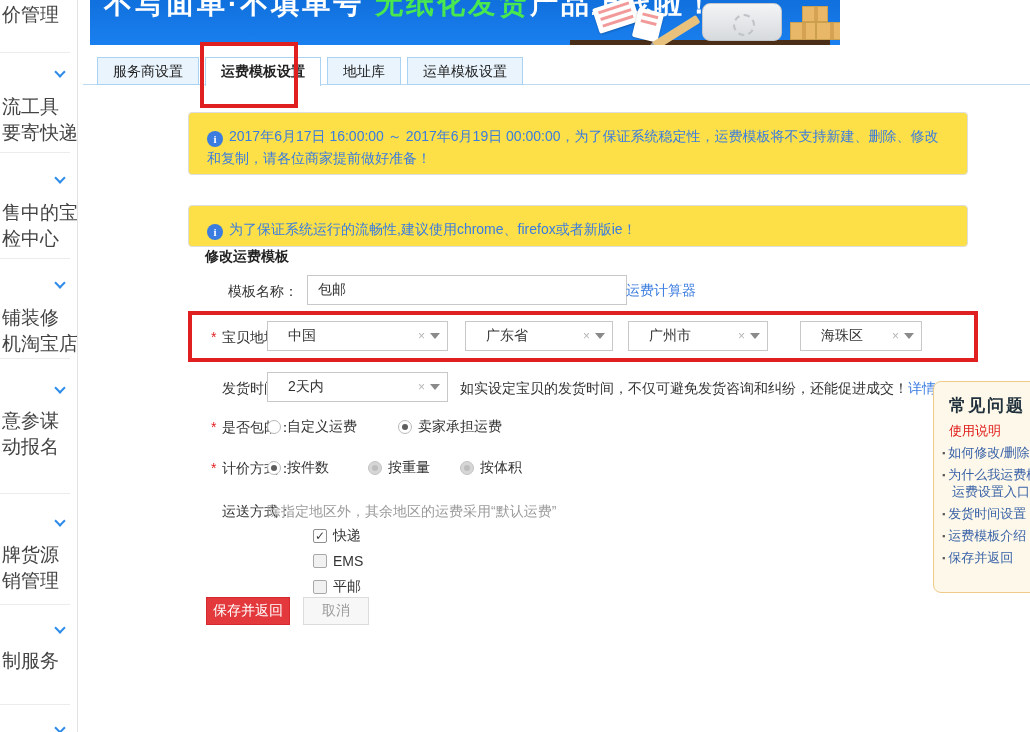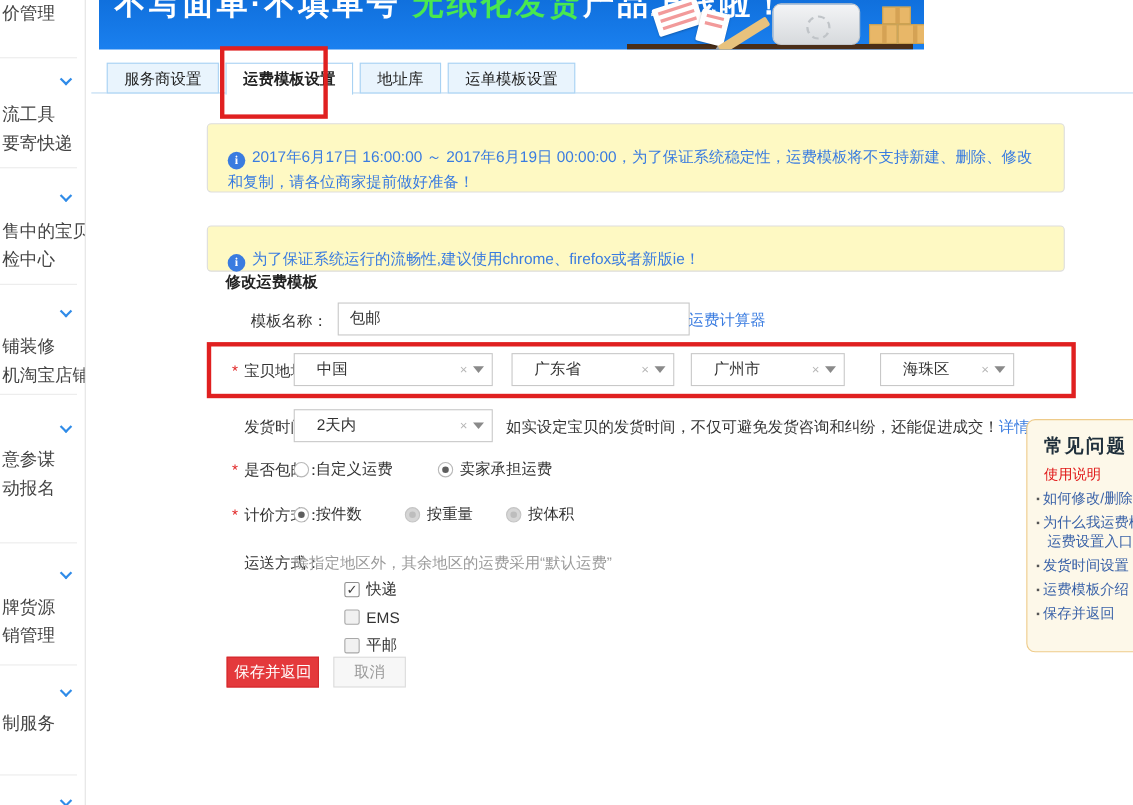--- a/index.html
+++ b/index.html
@@ -3,21 +3,21 @@
 <meta charset="utf-8">
 <style>
   * { margin:0; padding:0; box-sizing:border-box; }
   html,body { width:1030px; height:732px; }
   body { position:relative; overflow:hidden; background:#fff;
          font-family:"Liberation Sans","DejaVu Sans",sans-serif; color:#333; }
 
   
   .sidebar { position:absolute; left:0; top:0; width:78px; height:732px;
              border-right:1px solid #e3e3e3; background:#fff; overflow:hidden; }
-  .sb-item { position:absolute; left:2px; font-size:16px; color:#444;
+  .sb-item { position:absolute; left:2px; font-size:19px; color:#444;
              white-space:nowrap; cursor:pointer;text-align:center; }
   .sb-div  { position:absolute; left:0; width:70px; height:1px; background:#ececec; }
   .sb-head { position:absolute; left:0; width:78px; height:16px; }
   .chev { position:absolute; right:14px; top:2px; width:8px; height:8px;
           border-right:2px solid #2f8be8; border-bottom:2px solid #2f8be8;
           transform:rotate(45deg); }
 
   
   .banner { position:absolute; left:90px; top:0; width:750px; height:45px;
             background:linear-gradient(180deg,#1070dd,#1a80ef); overflow:hidden; }
@@ -47,21 +47,21 @@
 
   
   .tabline { position:absolute; left:83px; top:84px; width:947px; height:1px; background:#bcd9f2; }
   .tabs { position:absolute; left:97px; top:57px; display:flex; gap:6px; }
   .tab { height:28px; padding:0 15px; line-height:26px; font-size:14px; color:#222;
          background:#e9f4fd; border:1px solid #a9d2f3; cursor:pointer; position:relative; z-index:1; }
   .tab.active { background:#fff; font-weight:bold; height:29px; border-bottom:0; z-index:2; }
 
   
   .notice { position:absolute; left:188px; width:780px; border:1px solid #ddd; border-radius:4px;
-            background:#fef9c3; padding:18px 18px; font-size:14px; line-height:22px; color:#3a7ce0; }
+            background:#fde047; padding:12px 18px; font-size:14px; line-height:22px; color:#3a7ce0; }
   .n1 { top:112px; height:63px; }
   .n2 { top:205px; height:42px; }
   .info-ic { display:inline-block; width:16px; height:16px; border-radius:50%; background:#3a7ce0;
              color:#fff; font-size:11px; font-weight:bold; text-align:center; line-height:16px;
              margin-right:6px; vertical-align:-2px; font-family:"Liberation Serif",serif; }
 
   
   .form-title { position:absolute; left:205px; top:248px; font-size:14px; font-weight:bold; color:#222; }
   .row-label { position:absolute; font-size:14px; color:#333; }
   .req { position:absolute; color:#e02020; font-size:14px; }

